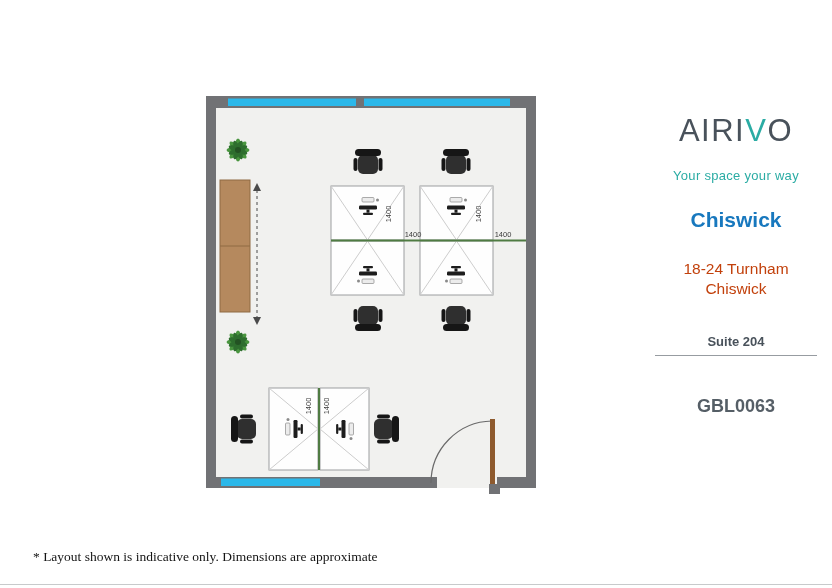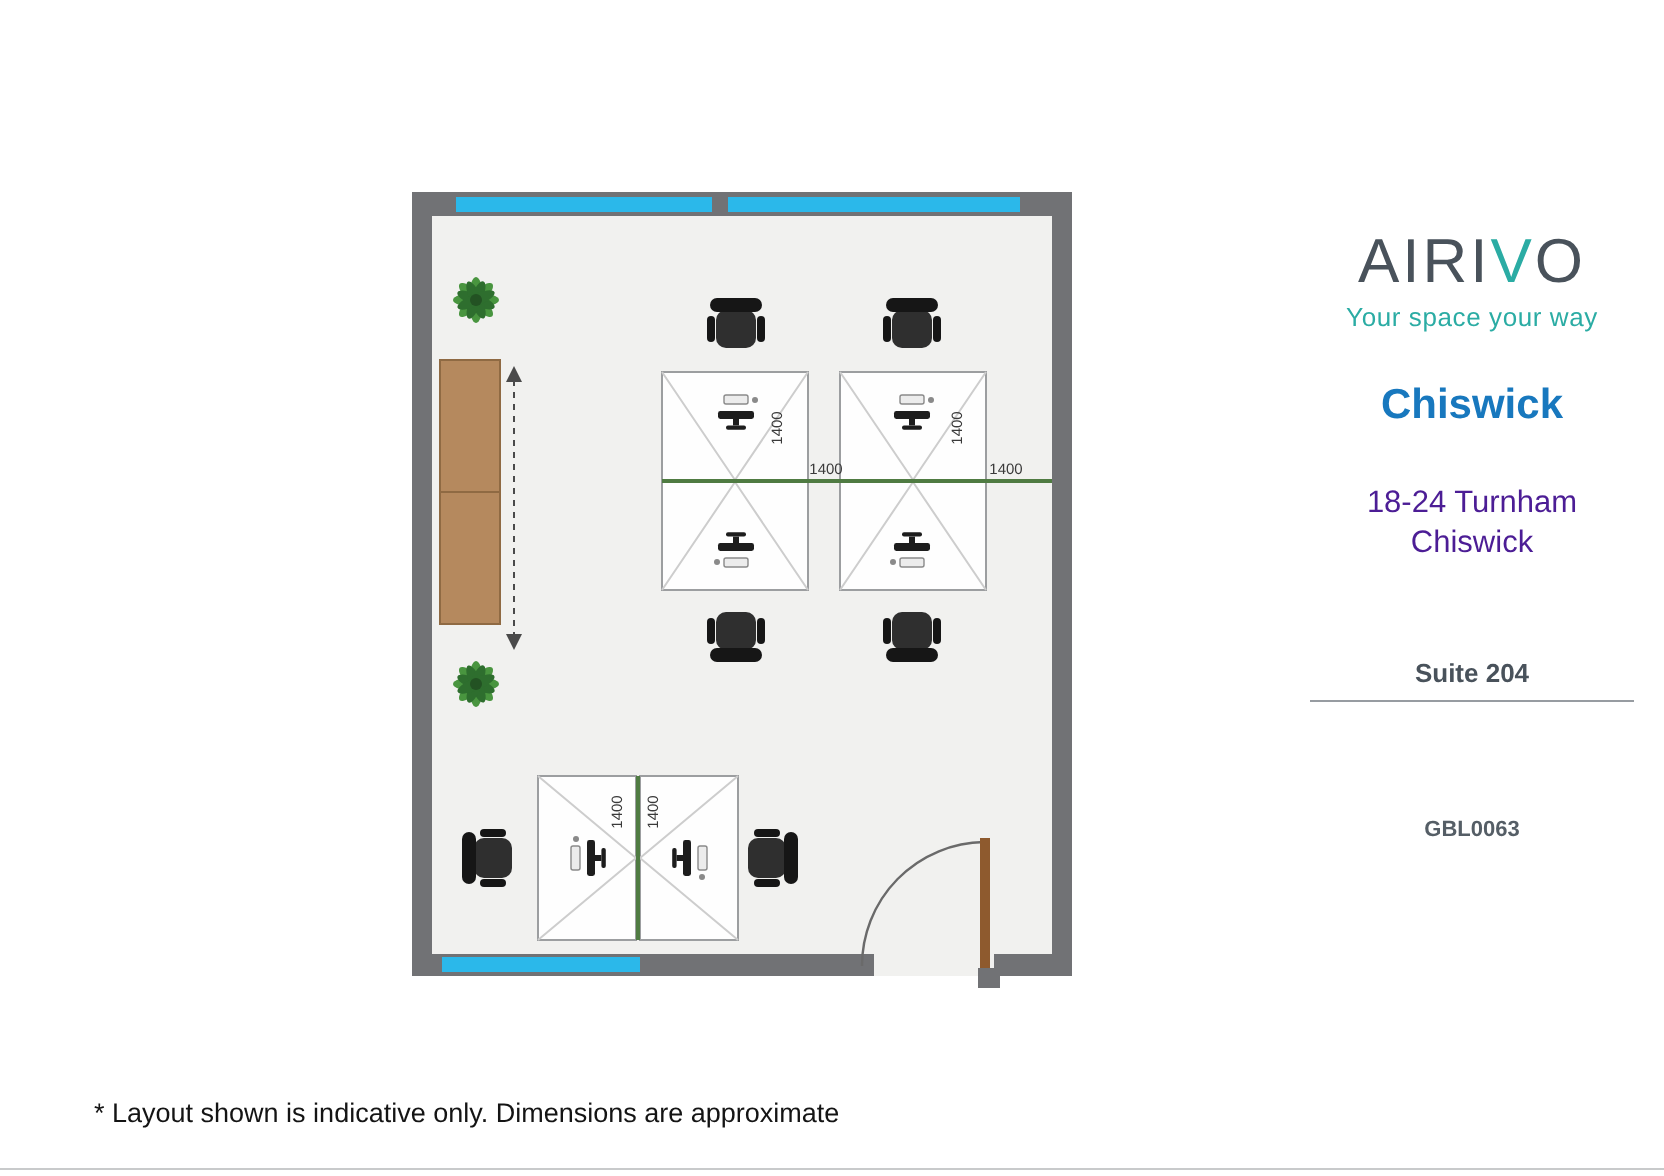--- a/index.html
+++ b/index.html
@@ -6,27 +6,27 @@
   * { margin:0; padding:0; box-sizing:border-box; }
   html,body { background:#ffffff; }
   .canvas {
     position:relative; width:832px; height:588px; background:#ffffff;
     font-family:"Liberation Sans", sans-serif; overflow:hidden;
   }
   .plan { position:absolute; left:0; top:0; }
   .panel { position:absolute; left:644px; top:0; width:184px; text-align:center; color:#49525B; }
   .logo { margin-top:114px; font-size:31px; font-weight:400; letter-spacing:1.5px; color:#49525B; line-height:1.1; }
   .logo .accent { color:#2BACA4; }
-  .tagline { margin-top:3px; font-size:13px; color:#2BACA4; letter-spacing:0.3px; }
+  .tagline { margin-top:20px; font-size:13px; color:#2BACA4; letter-spacing:0.3px; }
   .loc-name { margin-top:25px; font-size:21px; font-weight:700; color:#1878BE; }
-  .address { margin-top:27px; font-size:15.5px; line-height:19.5px; color:#4c1d95; }
-  .suite { margin-top:48px; font-size:13px; font-weight:700; color:#49525B; }
+  .address { margin-top:27px; font-size:15.5px; line-height:19.5px; color:#c2410c; }
+  .suite { margin-top:36px; font-size:13px; font-weight:700; color:#49525B; }
   .divider { width:162px; margin:6px auto 0 auto; border-top:1px solid #979CA1; height:0; }
-  .ref { margin-top:58px; font-size:11px; font-weight:700; color:#555E66; }
-  .footnote { position:absolute; left:47px; top:549px; font-size:13.5px; color:#141414; }
+  .ref { margin-top:40px; font-size:18px; font-weight:700; color:#555E66; }
+  .footnote { position:absolute; left:33px; top:549px; font-size:13.5px; color:#141414;font-family:Liberation Serif, serif; }
   .bottom-edge { position:absolute; left:0; bottom:3px; width:100%; height:1px; background:#C8CACB; }
 </style>
 </head>
 <body>
 
 <div class="canvas">
 
   <svg class="plan" width="832" height="588" viewBox="0 0 832 588">
     <defs>
       <g id="chair">

